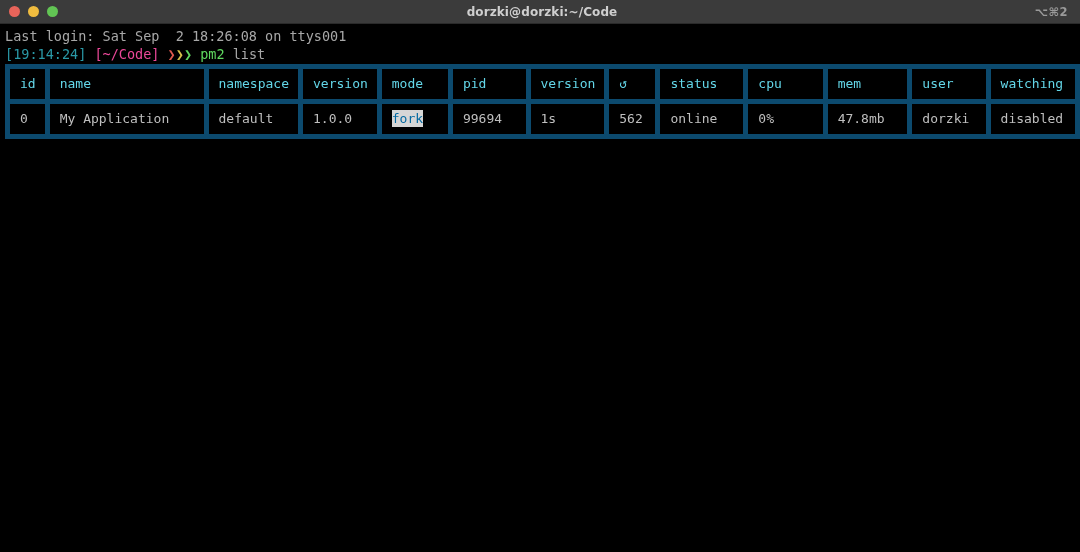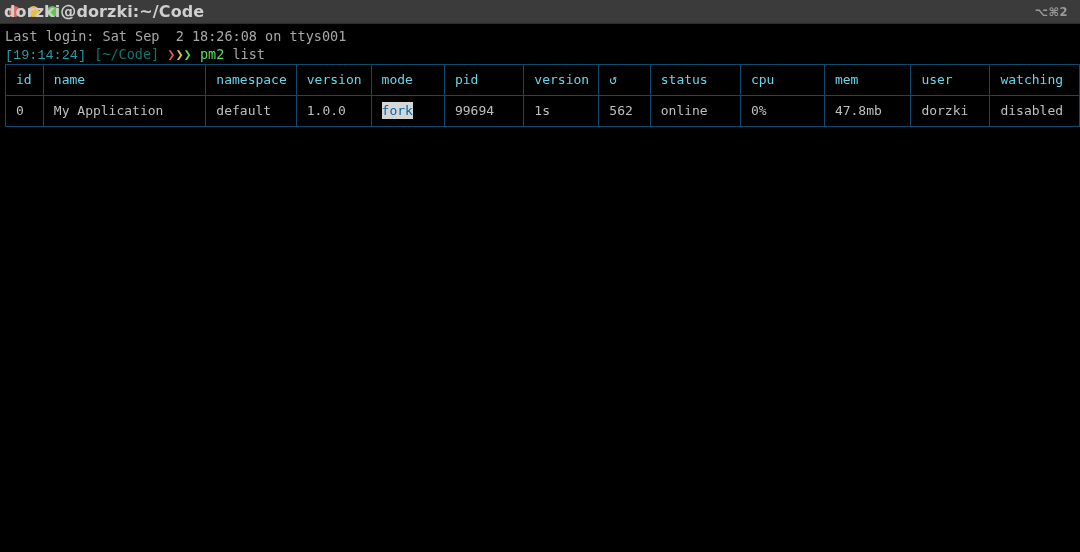--- a/index.html
+++ b/index.html
@@ -48,22 +48,23 @@
     display: block;
   }
   .dot.red    { background: #e8645a; }
   .dot.yellow { background: #f0bc3f; }
   .dot.green  { background: #62c554; }
 
   .titlebar-title {
     position: absolute;
     left: 4px;
     right: 0;
+    text-align: center;
     font-family: "DejaVu Sans", "Liberation Sans", sans-serif;
-    font-size: 16px;
+    font-size: 12px;
     font-weight: bold;
     color: #cfcfcf;
     letter-spacing: 0.1px;
     pointer-events: none;
   }
   .titlebar-shortcut {
     position: absolute;
     right: 12px;
     font-family: "DejaVu Sans", "Liberation Sans", sans-serif;
     font-size: 11.5px;
@@ -88,22 +89,22 @@
     white-space: pre;
     padding-left: 5px;
     height: 17.5px;
   }
   .spacer { height: 17.5px; }
 
   
   .c-white     { color: #cccccc; }
   .c-gray      { color: #a8a8a8; }
   .c-dim       { color: #6b6b6b; }
-  .c-cyan      { color: #0f766e; }
-  .c-cyan-dark { color: #2a9aa8; font-family: Liberation Mono, monospace; }
+  .c-cyan      { color: #ec4899; }
+  .c-cyan-dark { color: #2a9aa8; }
   .c-teal      { color: #1f8d99; }
   .c-green     { color: #5fd75f; }
   .c-green-dk  { color: #2f7d2f; }
   .c-red       { color: #e05a4f; }
   .c-yellow    { color: #d7c24a; }
   .c-brwhite   { color: #f2f2f2; font-weight: bold; }
   .bold        { font-weight: bold; }
 
   .cursor {
     display: inline-block;
@@ -120,21 +121,21 @@
   }
   table.pm2 {
     border-collapse: collapse;
     table-layout: fixed;
     font-family: "DejaVu Sans Mono", "Liberation Mono", monospace;
     font-size: 13px;
     line-height: 16px;
   }
   table.pm2 th,
   table.pm2 td {
-    border: 1px solid #0c4a6e;
+    border: 5px solid #0c4a6e;
     padding: 7px 9px 7px 10px;
     text-align: left;
     font-weight: normal;
     white-space: nowrap;
     overflow: hidden;
     height: 20px;
     box-sizing: border-box;
   }
   table.pm2 th {
     color: #63d6e8;

